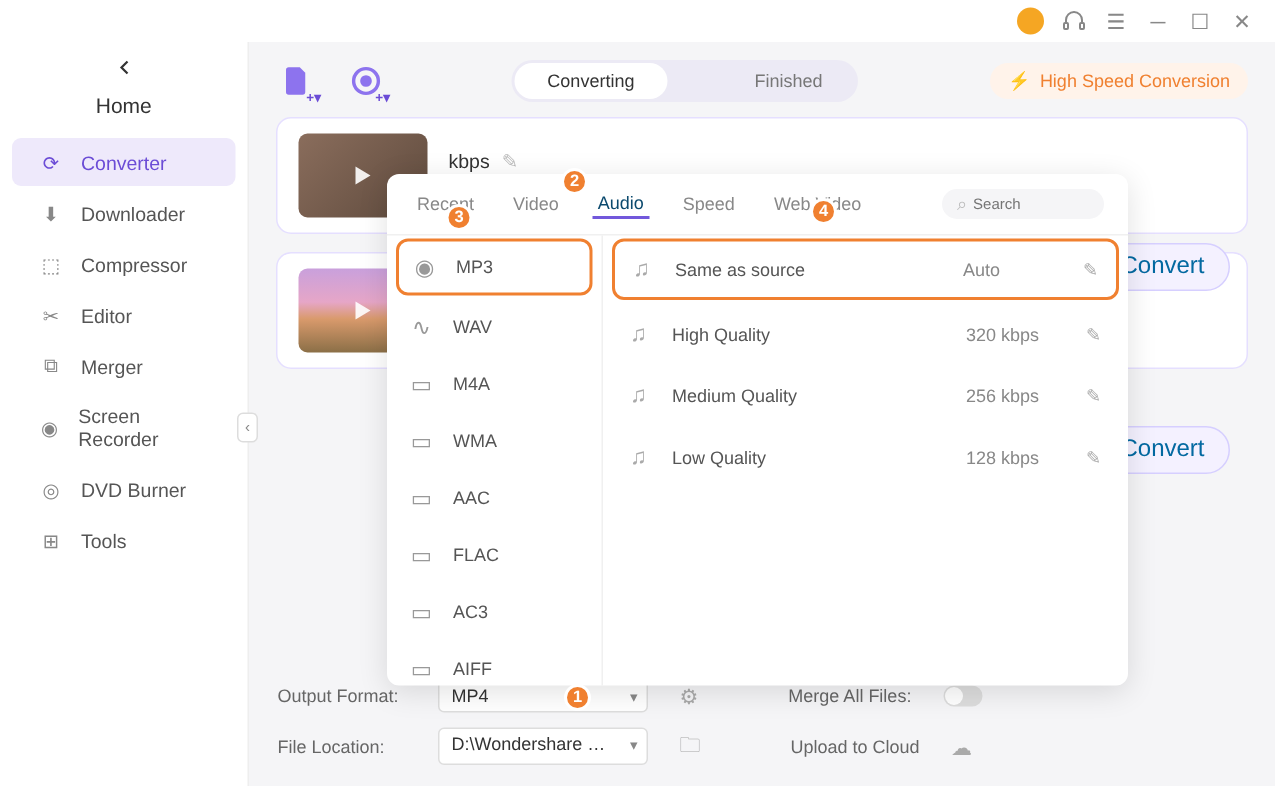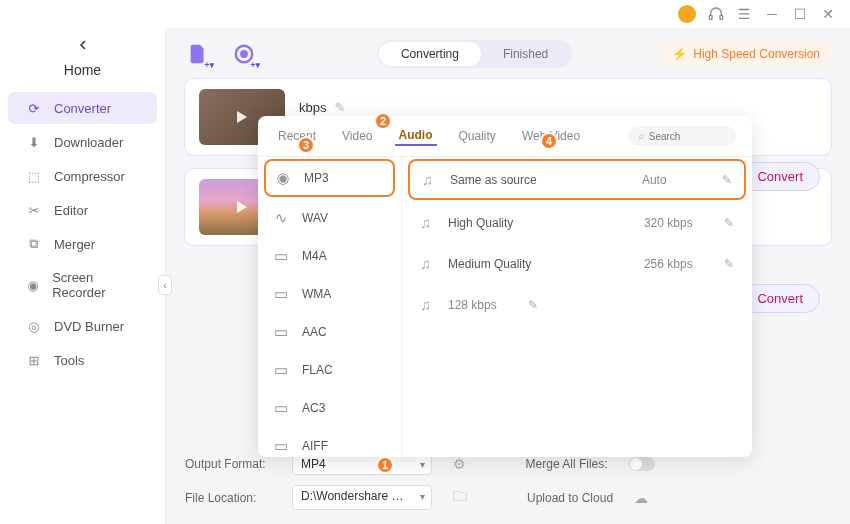--- a/index.html
+++ b/index.html
@@ -14,45 +14,45 @@
 .back-row svg { width: 10px; height: 10px; }
 .nav-item { display: flex; align-items: center; gap: 12px; padding: 8px 18px; font-size: 13px; color: #555; cursor: pointer; border-radius: 6px; margin: 2px 8px; }
 .nav-item.active { background: #eee9fb; color: #6b4cd6; }
 .nav-item .nicon { width: 16px; height: 16px; display: inline-flex; align-items: center; justify-content: center; color: #888; }
 .nav-item.active .nicon { color: #6b4cd6; }
 .collapse-handle { position: absolute; left: 158px; top: 275px; width: 14px; height: 20px; background: #fff; border: 1px solid #ddd; border-radius: 4px; display: flex; align-items: center; justify-content: center; font-size: 10px; color: #888; cursor: pointer; }
 .content { flex: 1; padding: 12px 18px; position: relative; }
 .toolbar { display: flex; align-items: center; gap: 18px; margin-bottom: 10px; }
 .tool-btn { width: 28px; height: 28px; display: flex; align-items: center; justify-content: center; cursor: pointer; position: relative; }
 .plus-badge { position: absolute; right: -2px; bottom: -2px; font-size: 9px; color: #6b4cd6; font-weight: bold; }
-.seg { margin-left: auto; display: flex; background: #eceaf5; border-radius: 20px; padding: 2px; transform: translateX(-70px); }
+.seg { margin-left: auto; display: flex; background: #eceaf5; border-radius: 20px; padding: 2px; transform: translateX(-70px); gap: 36px; }
 .seg-btn { padding: 5px 22px; border-radius: 18px; font-size: 12px; color: #777; cursor: pointer; }
 .seg-btn.active { background: #fff; color: #333; }
 .speed-badge { display: flex; align-items: center; gap: 6px; background: #fff3ea; color: #f08030; font-size: 12px; padding: 5px 12px; border-radius: 14px; cursor: pointer; }
 .card { border: 1px solid #e5dfff; border-radius: 10px; padding: 10px 14px; display: flex; align-items: center; gap: 14px; margin-bottom: 12px; background: #fff; }
 .thumb { width: 86px; height: 56px; border-radius: 6px; background: linear-gradient(135deg,#8a6d5c,#5e4a3d); display: flex; align-items: center; justify-content: center; }
 .thumb.sunset { background: linear-gradient(#c9a0dc 0%, #e6a6c7 40%, #d99a6c 60%, #8b6f47 100%); }
 .play-tri { width: 0; height: 0; border-left: 10px solid rgba(255,255,255,0.9); border-top: 6px solid transparent; border-bottom: 6px solid transparent; }
 .card-title { font-size: 13px; color: #333; }
 .card-actions { display: flex; gap: 14px; margin-top: 4px; }
 .ca { width: 16px; height: 16px; color: #aaa; display: flex; align-items: center; justify-content: center; cursor: pointer; font-size: 13px; }
-.convert-btn { margin-left: auto; border: 1px solid #d6cfff; background: #f4f1ff; color: #be185d; font-size: 13px; padding: 6px 16px; border-radius: 16px; cursor: pointer; }
+.convert-btn { margin-left: auto; border: 1px solid #d6cfff; background: #f4f1ff; color: #0369a1; font-size: 16px; padding: 6px 16px; border-radius: 16px; cursor: pointer; }
 .bottom-bar { position: absolute; left: 185px; right: 18px; bottom: 14px; display: flex; flex-direction: column; gap: 10px; font-size: 12px; color: #666; }
 .brow { display: flex; align-items: center; gap: 21px; }
 .brow label { width: 86px; }
 .brow .sel { border: 1px solid #ddd; border-radius: 4px; padding: 3px 16px 3px 8px; background: #fff; position: relative; width: 140px; font-size: 12px; color: #333; cursor: pointer; }
 .brow .sel .caret { position: absolute; right: 6px; top: 5px; font-size: 10px; color: #888; }
 .brow .smallicon { color: #aaa; font-size: 14px; cursor: pointer; }
 .toggle { width: 26px; height: 14px; border-radius: 7px; background: #ddd; position: relative; cursor: pointer; }
 .toggle::after { content:''; position:absolute; width:12px; height:12px; border-radius:50%; background:#fff; top:1px; left:1px; }
 .start-all { position: absolute; right: 18px; bottom: 28px; background: #8d73ee; color: #fff; font-size: 14px; padding: 10px 30px; border-radius: 22px; cursor: pointer; }
 .dropdown-panel { position: absolute; left: 258px; top: 116px; width: 494px; background: #fff; border-radius: 8px; box-shadow: 0 4px 20px rgba(0,0,0,0.12); z-index: 10; }
 .dd-tabs { display: flex; align-items: center; gap: 18px; padding: 10px 16px; border-bottom: 1px solid #f0f0f0; font-size: 12px; color: #888; position: relative; }
 .dd-tab { cursor: pointer; padding: 2px 4px; }
-.dd-tab.active { color: #a16207; border-bottom: 2px solid #7258db; font-weight: bold; }
+.dd-tab.active { color: #0c4a6e; border-bottom: 2px solid #7258db; }
 .dd-search { margin-left: auto; display: flex; align-items: center; gap: 4px; background: #f5f5f7; border-radius: 12px; padding: 3px 10px; width: 108px; }
 .dd-search input { border: none; outline: none; background: transparent; font-size: 10px; width: 70px; color: #555; }
 .dd-body { display: flex; height: 300px; }
 .dd-left { width: 144px; border-right: 1px solid #f0f0f0; overflow: hidden; }
 .fmt { display: flex; align-items: center; gap: 12px; padding: 10px 14px; font-size: 12px; color: #555; cursor: pointer; }
 .fmt.active { border: 2px solid #f08030; border-radius: 8px; margin: 2px 6px; padding: 8px 8px; }
 .fmt-icon { width: 18px; height: 18px; display: inline-flex; align-items: center; justify-content: center; color: #999; font-size: 15px; }
 .dd-right { flex: 1; }
 .q-row { display: flex; align-items: center; padding: 12px 18px; font-size: 12px; color: #555; cursor: pointer; }
 .q-row .qicon { width: 16px; margin-right: 12px; color: #aaa; font-size: 15px; }
@@ -206,21 +206,21 @@
     <span>Upload to Cloud</span>
     <span class="smallicon">☁</span>
   </div>
 </div>
 
 <div class="dropdown-panel">
   <div class="dd-tabs">
     <span class="dd-tab">Recent</span>
     <span class="dd-tab">Video</span>
     <span class="dd-tab active">Audio</span>
-    <span class="dd-tab">Quality</span>
+    <span class="dd-tab">Speed</span>
     <span class="dd-tab">Web Video</span>
     <div class="dd-search">
       <span style="color:#bbb;font-size:12px;">⌕</span>
       <input placeholder="Search" style="">
     </div>
   </div>
   <div class="dd-body">
     <div class="dd-left">
       <div class="fmt active">
           <span class="fmt-icon">◉</span>
@@ -269,20 +269,21 @@
         <span class="qedit">✎</span>
       </div>
       <div class="q-row">
         <span class="qicon">♫</span>
         <span class="qname">Medium Quality</span>
         <span class="qval">256 kbps</span>
         <span class="qedit">✎</span>
       </div>
       <div class="q-row">
         <span class="qicon">♫</span>
+        <span class="qname">Low Quality</span>
         <span class="qval">128 kbps</span>
         <span class="qedit">✎</span>
       </div>
     </div>
   </div>
 </div>
 
 <div class="step-badge" style="left:376px; top:456px;">1</div>
 <div class="step-badge" style="left:374px; top:112px;">2</div>
 <div class="step-badge" style="left:297px; top:136px;">3</div>

